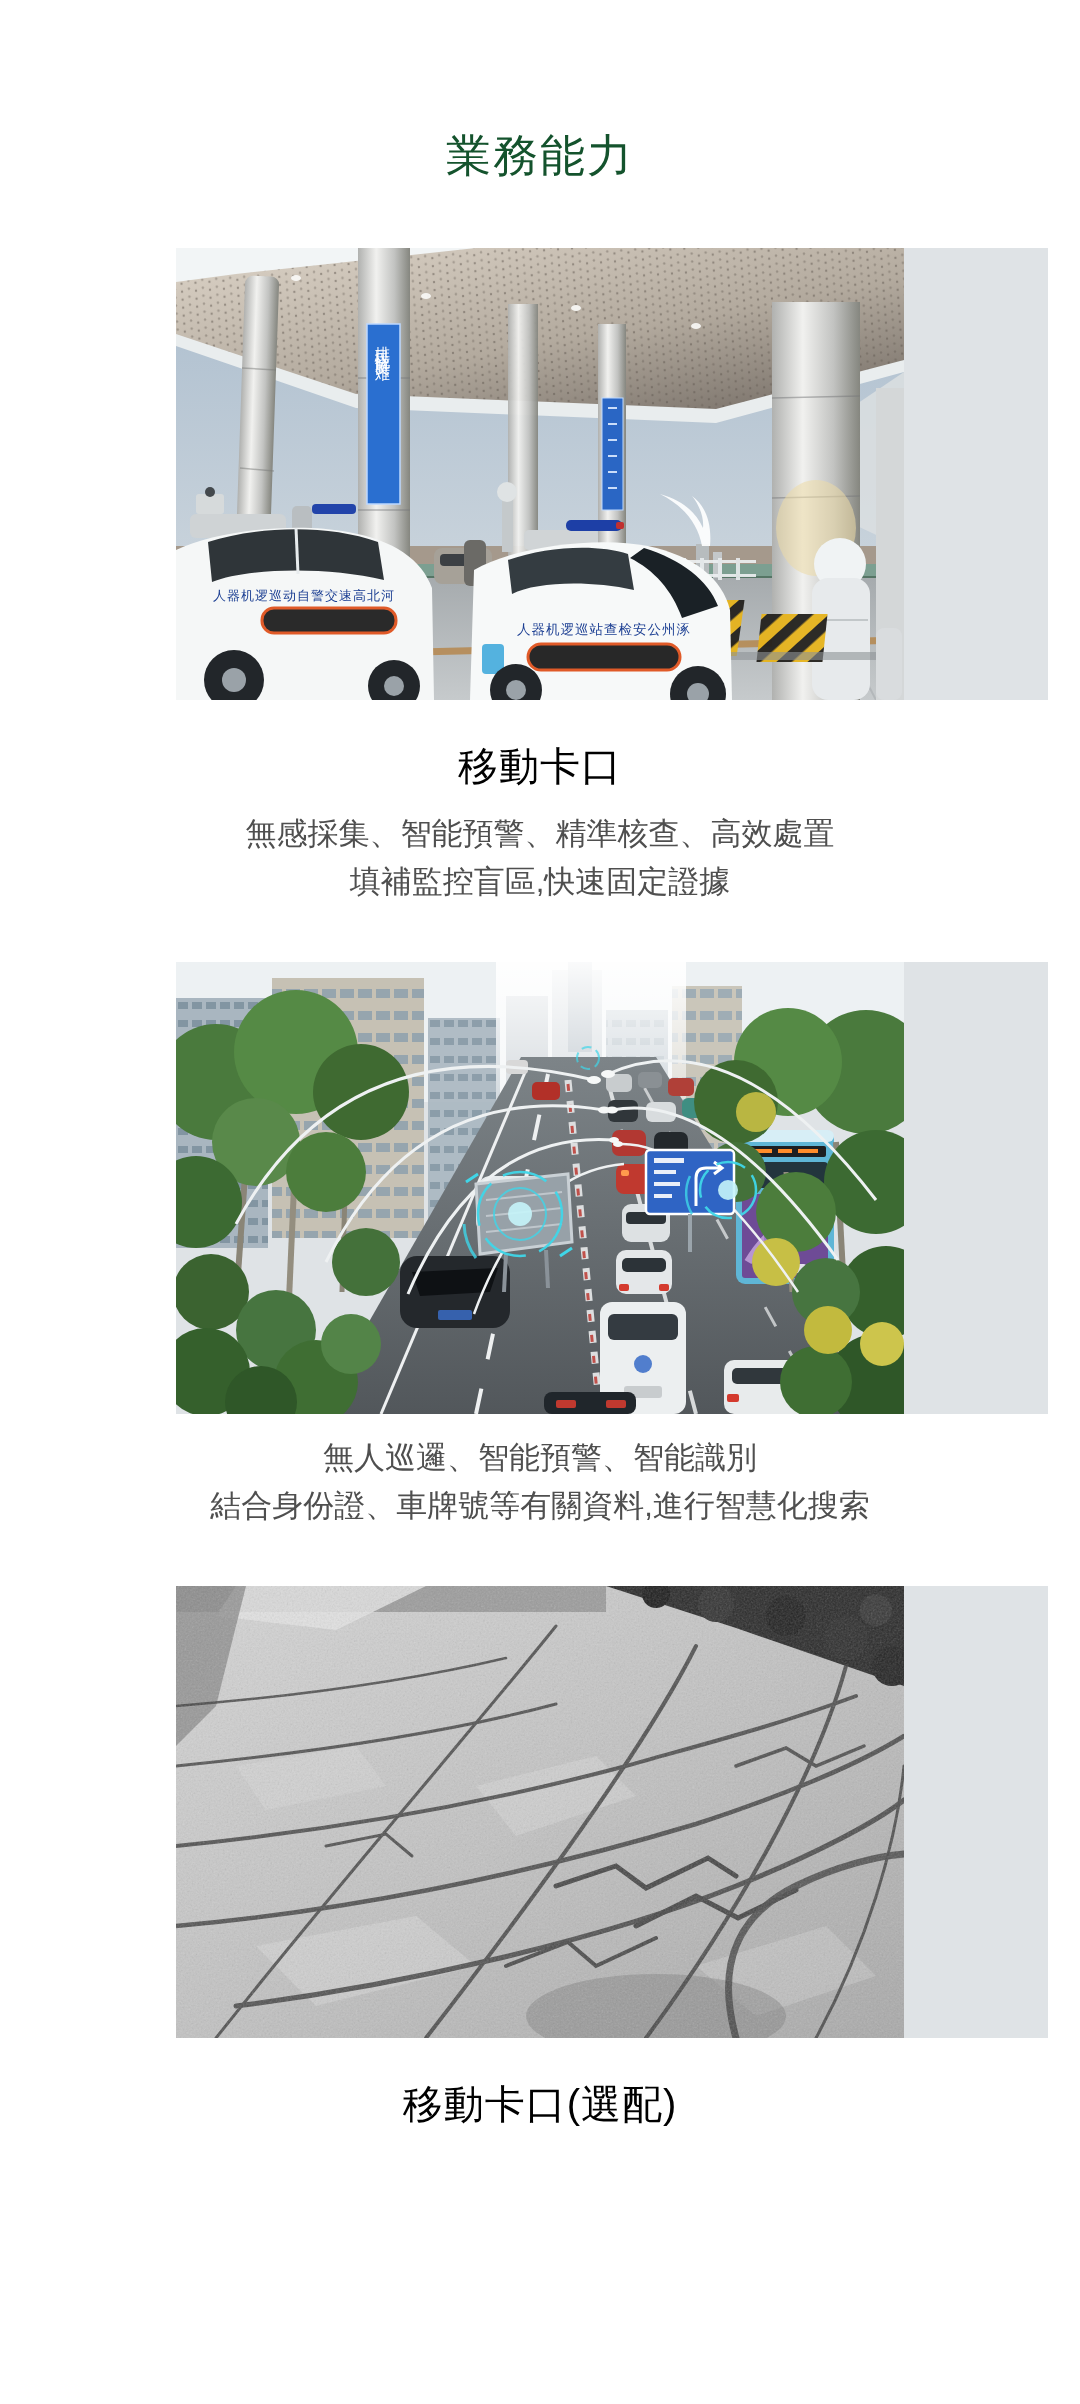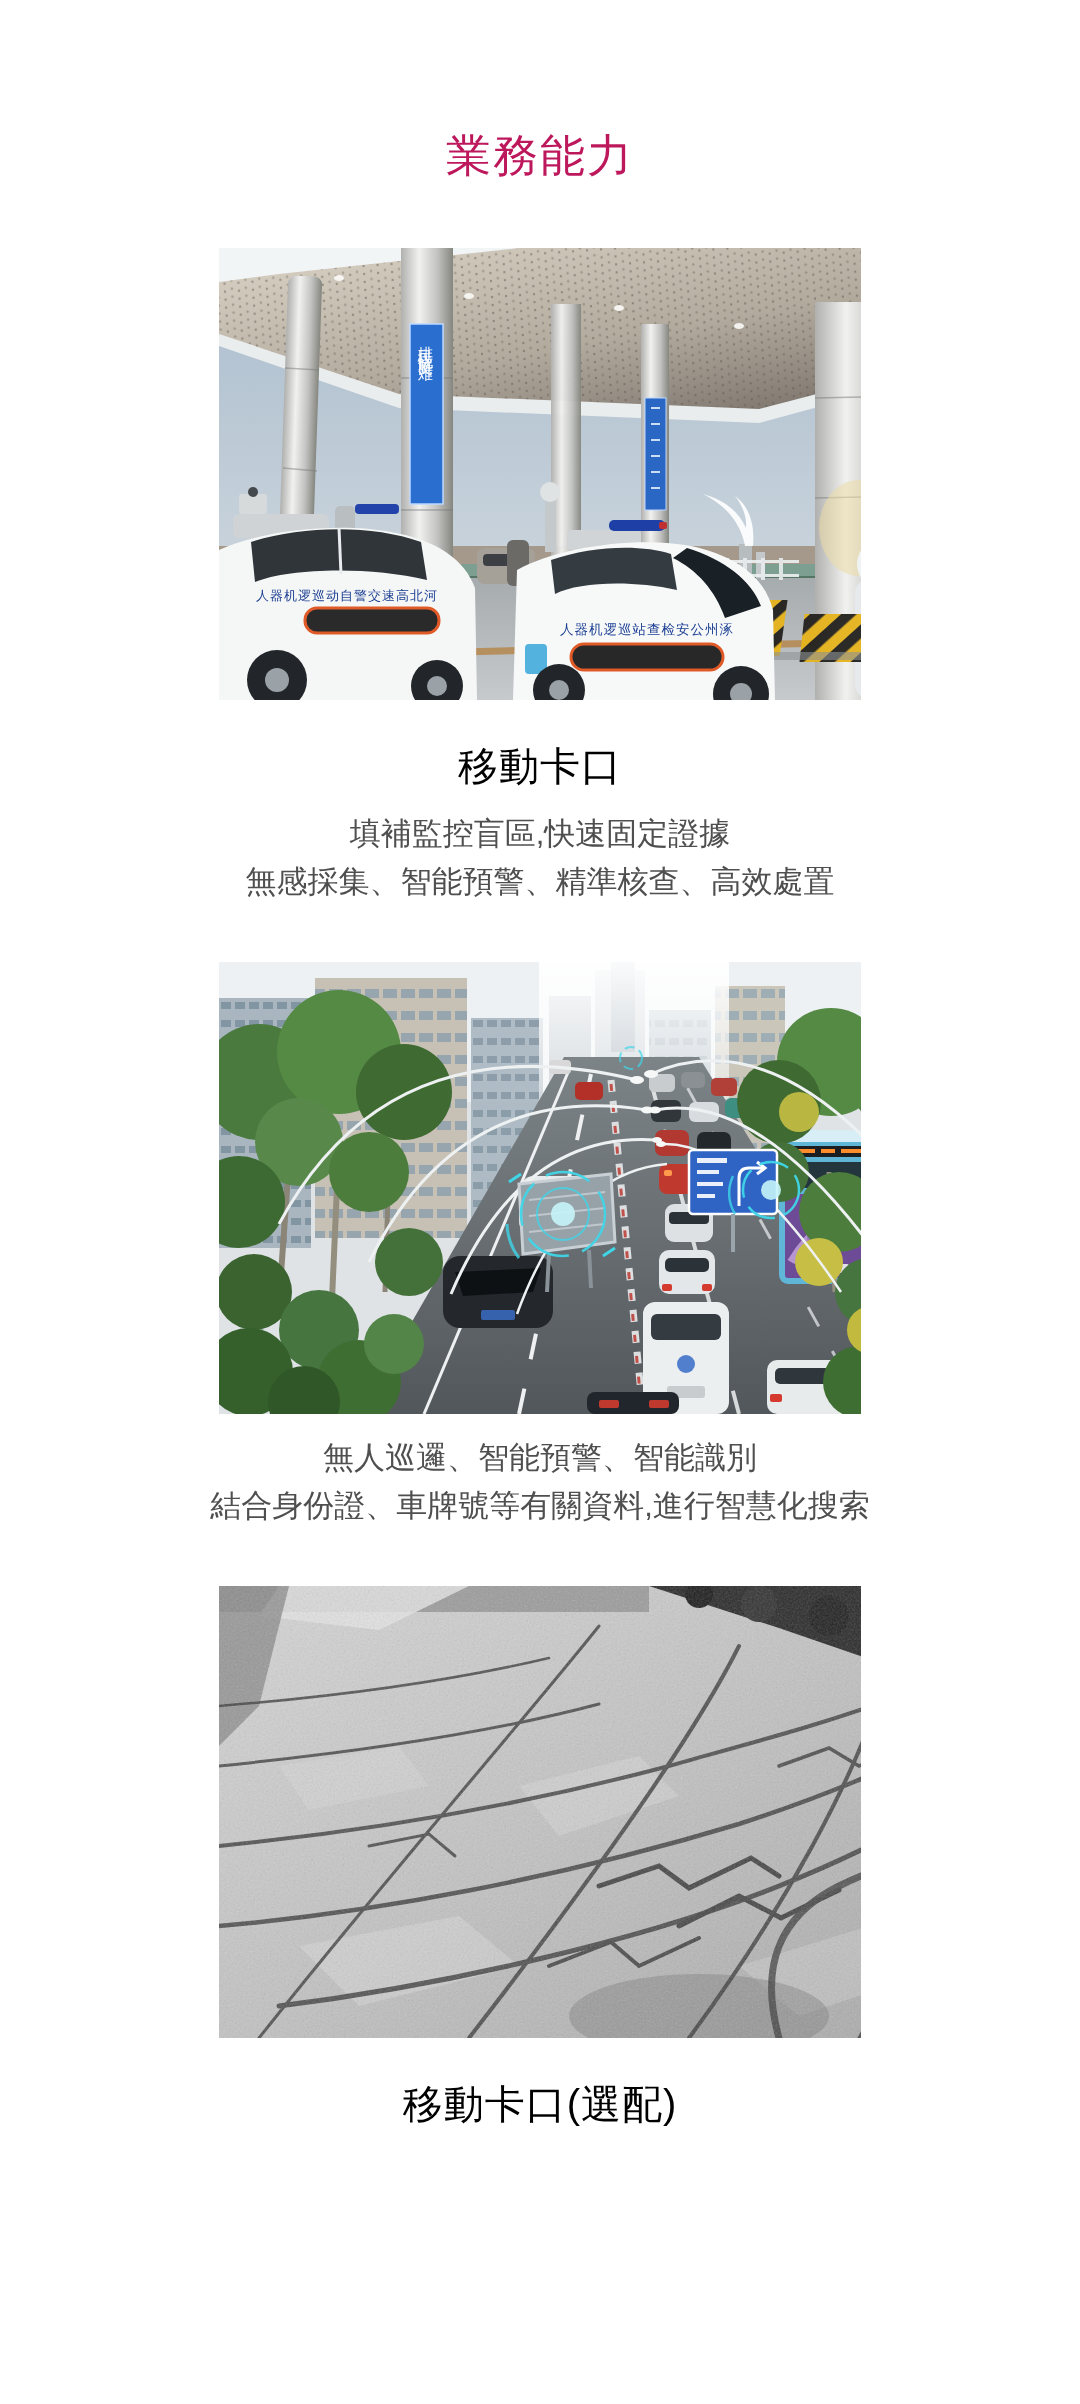--- a/index.html
+++ b/index.html
@@ -4,25 +4,25 @@
 <style>
   html,body{margin:0;padding:0;}
   body{
     width:1080px;height:2404px;background:#ffffff;overflow:hidden;
     font-family:"Liberation Sans","DejaVu Sans",sans-serif;
     -webkit-font-smoothing:antialiased;
   }
   .page{width:1080px;height:2404px;position:relative;}
   .page-title{
     margin:128px 0 0;text-align:center;font-size:45px;line-height:56px;
-    font-weight:400;color:#be185d;letter-spacing:2px;
+    font-weight:400;color:#14532d;letter-spacing:2px;
   }
   .section{width:728px;margin:0 auto;}
   .photo{
-    display:block;margin:56px auto 0;width:642px;height:452px;
+    display:block;margin:56px auto 0;width:872px;height:452px;
     overflow:hidden;background:#dfe3e6;
   }
   .section:first-of-type .photo{margin-top:64px;}
   .photo svg{display:block;width:728px;height:452px;}
   .section-title{
     margin:42px 0 0;text-align:center;font-size:40px;line-height:48px;
     font-weight:400;color:#000000;letter-spacing:1px;
   }
   .section-desc{margin:20px 0 0;text-align:center;color:#4f4f4f;}
   .desc-line{font-size:31px;line-height:48px;white-space:nowrap;}
@@ -209,22 +209,22 @@
           <rect x="306" y="396" width="22" height="30" rx="4" fill="#2aa0d8" opacity="0.8"></rect>
           <circle cx="340" cy="442" r="26" fill="#22262a"></circle>
             <circle cx="340" cy="442" r="10" fill="#9aa2a8"></circle>
           <circle cx="522" cy="446" r="28" fill="#22262a"></circle>
             <circle cx="522" cy="446" r="11" fill="#9aa2a8"></circle>
         </g>
       </svg>
     </figure>
     <h2 class="section-title">移動卡口</h2>
     <div class="section-desc">
+      <div class="desc-line">無感採集、智能預警、精準核查、高效處置</div>
       <div class="desc-line">填補監控盲區,快速固定證據</div>
-      <div class="desc-line">無感採集、智能預警、精準核查、高效處置</div>
     </div>
   </div>
 
   <div class="section">
     <figure class="photo">
       <svg viewBox="0 0 728 452" preserveAspectRatio="none">
         <defs>
           <linearGradient id="road2" x1="0" y1="0" x2="0" y2="1">
             <stop offset="0" stop-color="#7d8488"></stop>
               <stop offset="1" stop-color="#52575b"></stop>

